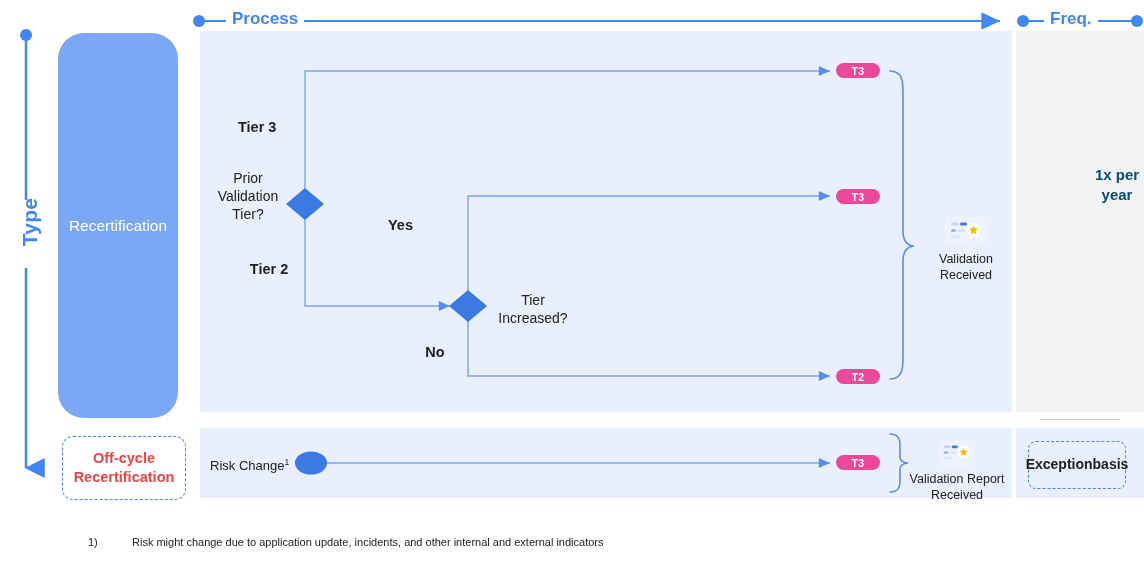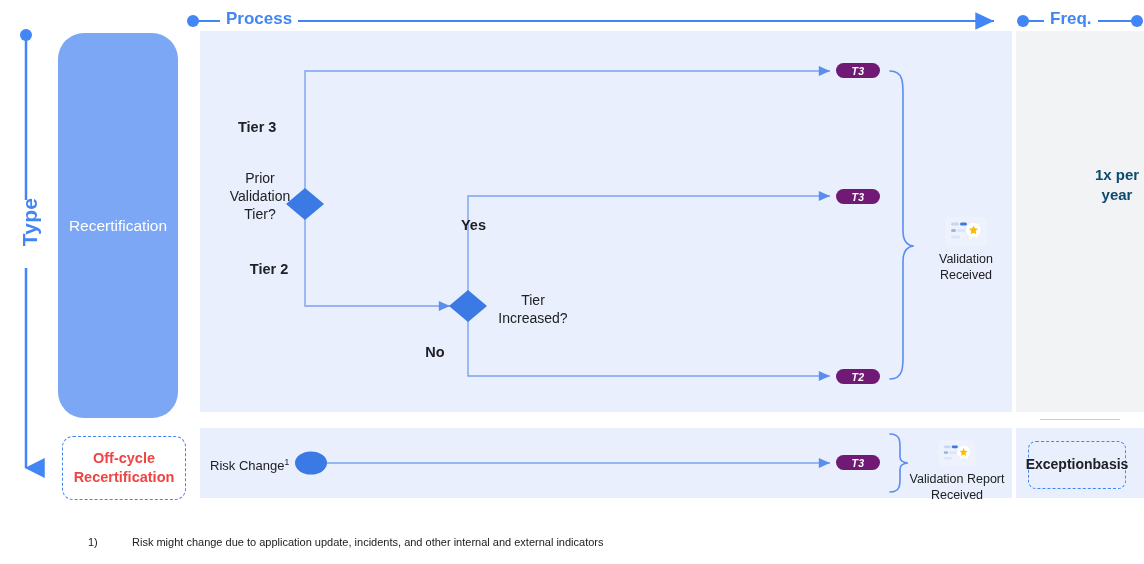--- a/index.html
+++ b/index.html
@@ -28,21 +28,21 @@
   #recert-box span{color:#ffffff;font-size:15.5px;font-weight:400;}
   #offcycle-box{
     left:62px;top:436px;width:122px;height:62px;
     border:1.5px dashed #4285f4;border-radius:11px;background:#ffffff;
     display:flex;flex-direction:column;align-items:center;justify-content:center;
     line-height:1.28;
   }
   #offcycle-box span{font-size:14.5px;font-weight:700;color:#ef4444;}
 
   
-  #process-header{left:186px;top:11px;width:814px;height:20px;}
+  #process-header{left:192px;top:11px;width:814px;height:20px;}
   #freq-header{left:1016px;top:11px;width:128px;height:20px;}
   .hdr-text{
     position:absolute;color:#4285f4;font-size:17px;font-weight:700;
     background:#ffffff;padding:0 6px;top:-2px;
   }
 
   
   #process-panel{left:200px;top:31px;width:812px;height:381px;background:#e9effc;}
   #offcycle-panel{left:200px;top:428px;width:812px;height:70px;background:#e9effc;}
   #freq-panel{left:1016px;top:31px;width:128px;height:381px;background:#f1f3f4;}
@@ -51,32 +51,32 @@
 
   
   #flow-svg{left:200px;top:31px;width:812px;height:381px;}
   #offcycle-svg{left:200px;top:428px;width:812px;height:70px;}
 
   
   .flow-lbl{position:absolute;font-size:14px;color:#202124;line-height:1.27;}
   .flow-lbl.bold{font-weight:700;font-size:14.5px;}
   .flow-lbl.center{text-align:center;}
 
-  #lbl-prior{left:220px;top:170px;width:80px;text-align:center;}
+  #lbl-prior{left:208px;top:170px;width:80px;text-align:center;}
   #lbl-tier3{left:238px;top:118px;width:62px;text-align:left;}
   #lbl-tier2{left:238px;top:260px;width:62px;text-align:center;}
-  #lbl-yes{left:424px;top:216px;width:62px;text-align:right;}
+  #lbl-yes{left:388px;top:216px;width:62px;text-align:left;}
   #lbl-no{left:404px;top:343px;width:62px;text-align:center;}
   #lbl-tierinc{left:478px;top:292px;width:110px;}
 
   
   .tbadge{
     position:absolute;width:44px;height:15px;border-radius:8px;
-    background:#701a75;color:#ffffff;font-size:10.5px;font-weight:700;
-    display:flex;align-items:center;justify-content:center;letter-spacing:.3px;font-style:italic;
+    background:#ec4899;color:#ffffff;font-size:10.5px;font-weight:700;
+    display:flex;align-items:center;justify-content:center;letter-spacing:.3px;
   }
   #badge-t3-top{left:836px;top:63px;}
   #badge-t3-mid{left:836px;top:189px;}
   #badge-t2-bot{left:836px;top:369px;}
   #badge-t3-oc{left:836px;top:455px;}
 
   
   .outcome{position:absolute;text-align:center;}
   .outcome .cap{font-size:12.5px;color:#202124;line-height:1.3;display:block;}
   #outcome-main{left:910px;top:214px;width:112px;}

